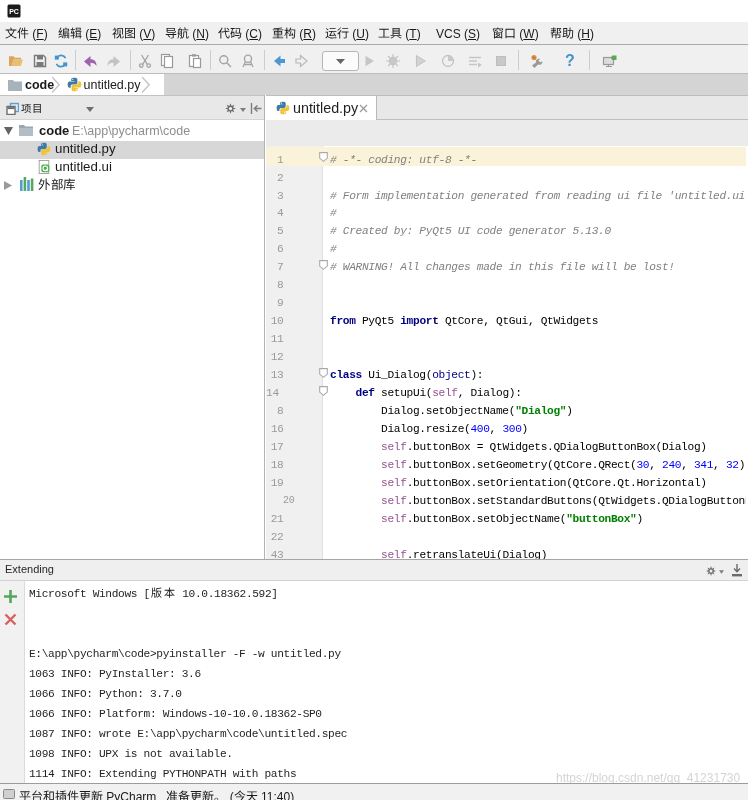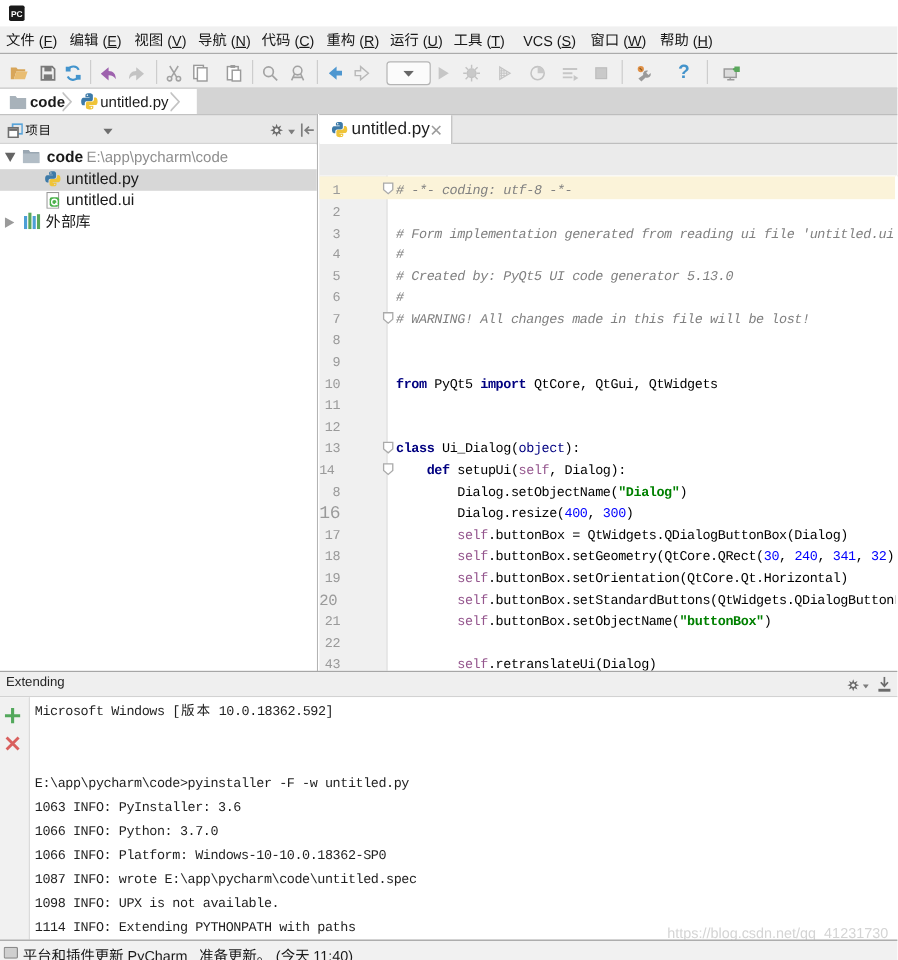--- a/index.html
+++ b/index.html
@@ -309,25 +309,25 @@
     <div class="ab mono" style="left:0;top:94.3px;width:17.5px;height:18px;line-height:18px;text-align:right;font-size:11.2px;letter-spacing:-0.33px;color:#9a9a9a">6</div>
     <div class="ab mono" style="left:0;top:112.3px;width:17.5px;height:18px;line-height:18px;text-align:right;font-size:11.2px;letter-spacing:-0.33px;color:#9a9a9a">7</div>
     <div class="ab mono" style="left:0;top:130.2px;width:17.5px;height:18px;line-height:18px;text-align:right;font-size:11.2px;letter-spacing:-0.33px;color:#9a9a9a">8</div>
     <div class="ab mono" style="left:0;top:148.2px;width:17.5px;height:18px;line-height:18px;text-align:right;font-size:11.2px;letter-spacing:-0.33px;color:#9a9a9a">9</div>
     <div class="ab mono" style="left:0;top:166.1px;width:17.5px;height:18px;line-height:18px;text-align:right;font-size:11.2px;letter-spacing:-0.33px;color:#9a9a9a">10</div>
     <div class="ab mono" style="left:0;top:184.1px;width:17.5px;height:18px;line-height:18px;text-align:right;font-size:11.2px;letter-spacing:-0.33px;color:#9a9a9a">11</div>
     <div class="ab mono" style="left:0;top:202.0px;width:17.5px;height:18px;line-height:18px;text-align:right;font-size:11.2px;letter-spacing:-0.33px;color:#9a9a9a">12</div>
     <div class="ab mono" style="left:0;top:220.0px;width:17.5px;height:18px;line-height:18px;text-align:right;font-size:11.2px;letter-spacing:-0.33px;color:#9a9a9a">13</div>
     <div class="ab mono" style="left:0;top:237.9px;width:17.5px;height:18px;line-height:18px;text-align:left;font-size:11.2px;letter-spacing:-0.33px;color:#9a9a9a">14</div>
     <div class="ab mono" style="left:0;top:255.9px;width:17.5px;height:18px;line-height:18px;text-align:right;font-size:11.2px;letter-spacing:-0.33px;color:#9a9a9a">8</div>
-    <div class="ab mono" style="left:0;top:273.9px;width:17.5px;height:18px;line-height:18px;text-align:center;font-size:15px;letter-spacing:-0.33px;color:#9a9a9a">16</div>
+    <div class="ab mono" style="left:0;top:273.9px;width:17.5px;height:18px;line-height:18px;text-align:right;font-size:11px;letter-spacing:-0.33px;color:#9a9a9a">16</div>
     <div class="ab mono" style="left:0;top:291.8px;width:17.5px;height:18px;line-height:18px;text-align:right;font-size:11.2px;letter-spacing:-0.33px;color:#9a9a9a">17</div>
     <div class="ab mono" style="left:0;top:309.8px;width:17.5px;height:18px;line-height:18px;text-align:right;font-size:11.2px;letter-spacing:-0.33px;color:#9a9a9a">18</div>
     <div class="ab mono" style="left:0;top:327.7px;width:17.5px;height:18px;line-height:18px;text-align:right;font-size:11.2px;letter-spacing:-0.33px;color:#9a9a9a">19</div>
-    <div class="ab mono" style="left:0;top:345.7px;width:17.5px;height:18px;line-height:18px;text-align:left;font-size:13px;letter-spacing:-0.33px;color:#9a9a9a">20</div>
+    <div class="ab mono" style="left:14px;top:345.7px;width:17.5px;height:18px;line-height:18px;text-align:center;font-size:10px;letter-spacing:-0.33px;color:#9a9a9a">20</div>
     <div class="ab mono" style="left:0;top:363.6px;width:17.5px;height:18px;line-height:18px;text-align:right;font-size:11.2px;letter-spacing:-0.33px;color:#9a9a9a">21</div>
     <div class="ab mono" style="left:0;top:381.6px;width:17.5px;height:18px;line-height:18px;text-align:right;font-size:11.2px;letter-spacing:-0.33px;color:#9a9a9a">22</div>
     <div class="ab mono" style="left:0;top:399.5px;width:17.5px;height:18px;line-height:18px;text-align:right;font-size:11.2px;letter-spacing:-0.33px;color:#9a9a9a">43</div>
     <svg class="ab" style="left:52px;top:5.2px" width="11" height="12" viewBox="0 0 10 11">
       <path d="M1.5 1.5h7v5L5 9.5 1.5 6.5z" fill="#fff" stroke="#aaa"></path>
     </svg>
     <svg class="ab" style="left:52px;top:112.9px" width="11" height="12" viewBox="0 0 10 11">
       <path d="M1.5 1.5h7v5L5 9.5 1.5 6.5z" fill="#fff" stroke="#aaa"></path>
     </svg>
     <svg class="ab" style="left:52px;top:220.6px" width="11" height="12" viewBox="0 0 10 11">

